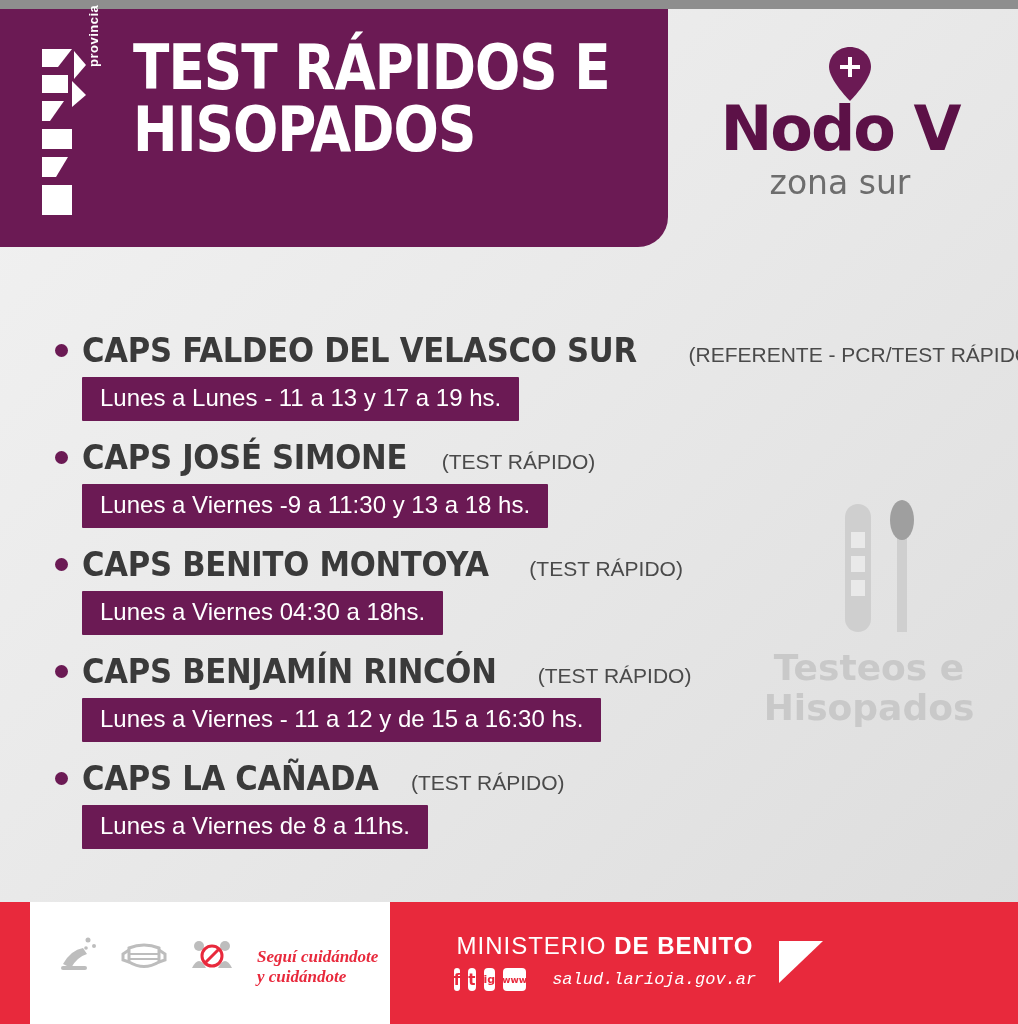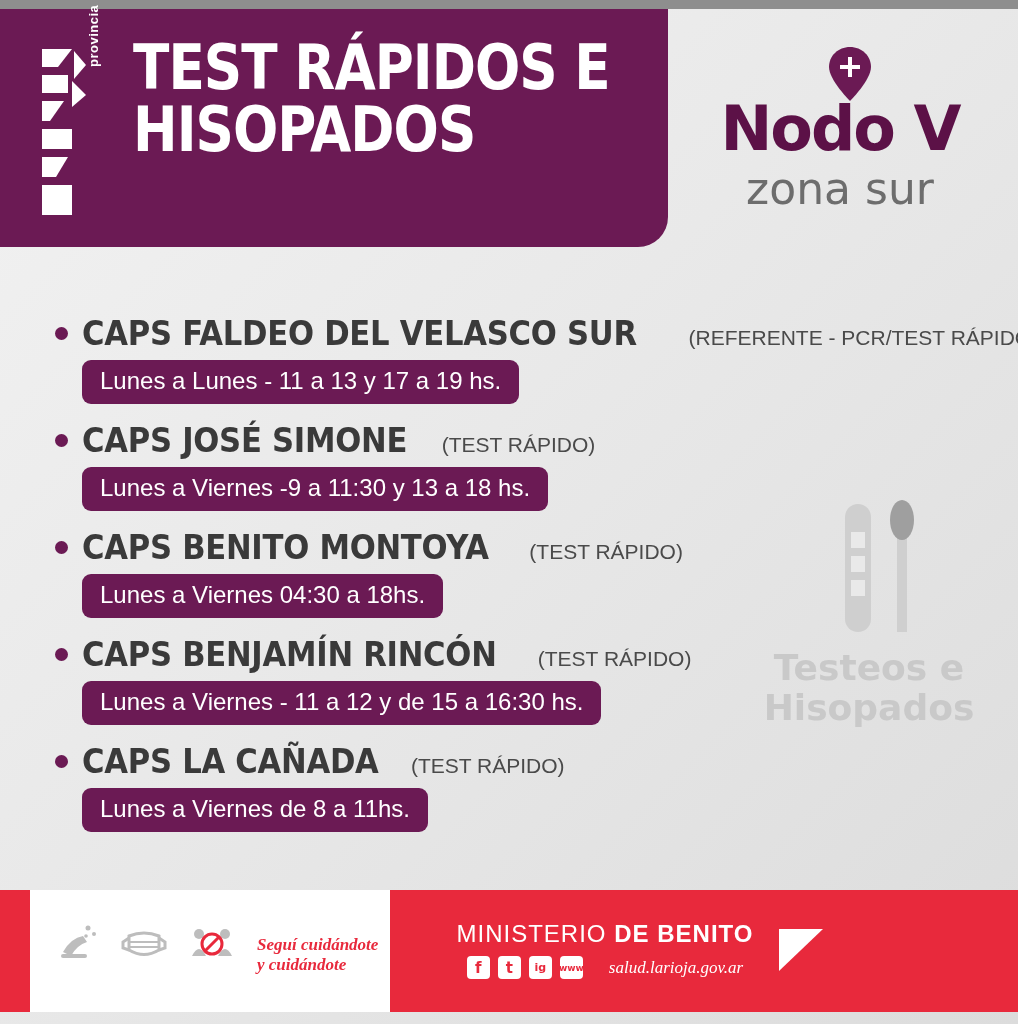--- a/index.html
+++ b/index.html
@@ -106,29 +106,29 @@
     letter-spacing: -2px;
     line-height: 1;
   }
   .nodo-sub {
     position: absolute;
     left: 0;
     top: 123px;
     width: 300px;
     color: #6d6d6d;
     font-family: "DejaVu Sans", sans-serif;
-    font-size: 44px;
+    font-size: 33px;
     letter-spacing: 0px;
   }
 
   
   .list {
     position: absolute;
     left: 55px;
-    top: 314px;
+    top: 331px;
     width: 900px;
   }
   .entry { margin-bottom: 17px; }
   .entry-head {
     display: flex;
     align-items: baseline;
     margin-bottom: 7px;
   }
   .bullet {
     width: 13px;
@@ -157,21 +157,21 @@
     margin-left: 10px;
     white-space: nowrap;
   }
   .schedule {
     display: inline-block;
     background: #6b1a54;
     color: #ffffff;
     font-family: "Liberation Sans", sans-serif;
     font-size: 24px;
     padding: 7px 18px 9px 18px;
-    border-radius: 9px;
+    border-radius: 1px;
     margin-left: 27px;
   }
 
   
   .swab {
     position: absolute;
     left: 835px;
     top: 498px;
     width: 100px;
     height: 140px;
@@ -191,21 +191,21 @@
   .watermark-text .covid {
     font-weight: normal;
     font-size: 35px;
     letter-spacing: 0px;
   }
 
   
   .footer {
     position: absolute;
     left: 0;
-    bottom: 12px;
+    bottom: 0;
     width: 900px;
     height: 122px;
     border-radius: 22px;
   }
   .footer-left {
     position: absolute;
     left: 0; top: 0;
     width: 30px; height: 122px;
     background: #e8293c;
   }
@@ -269,21 +269,21 @@
     color: #e8293c;
     font-size: 15px;
     font-weight: bold;
     display: flex;
     align-items: center;
     justify-content: center;
     font-family: "DejaVu Sans", sans-serif;
   }
   .web-url {
     color: #ffffff;
-    font-family: Liberation Serif, serif;
+    font-family: Liberation Mono, monospace;
     font-style: italic;
     font-size: 17px;
     margin-left: 18px;
   }
   .gob {
     position: absolute;
     left: 775px;
     top: 33px;
     display: flex;
     align-items: center;

